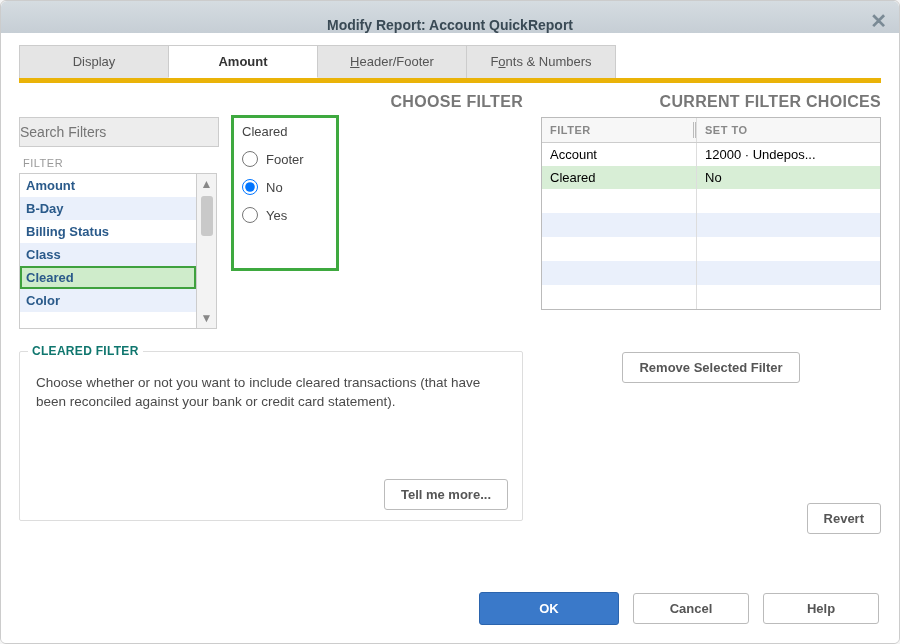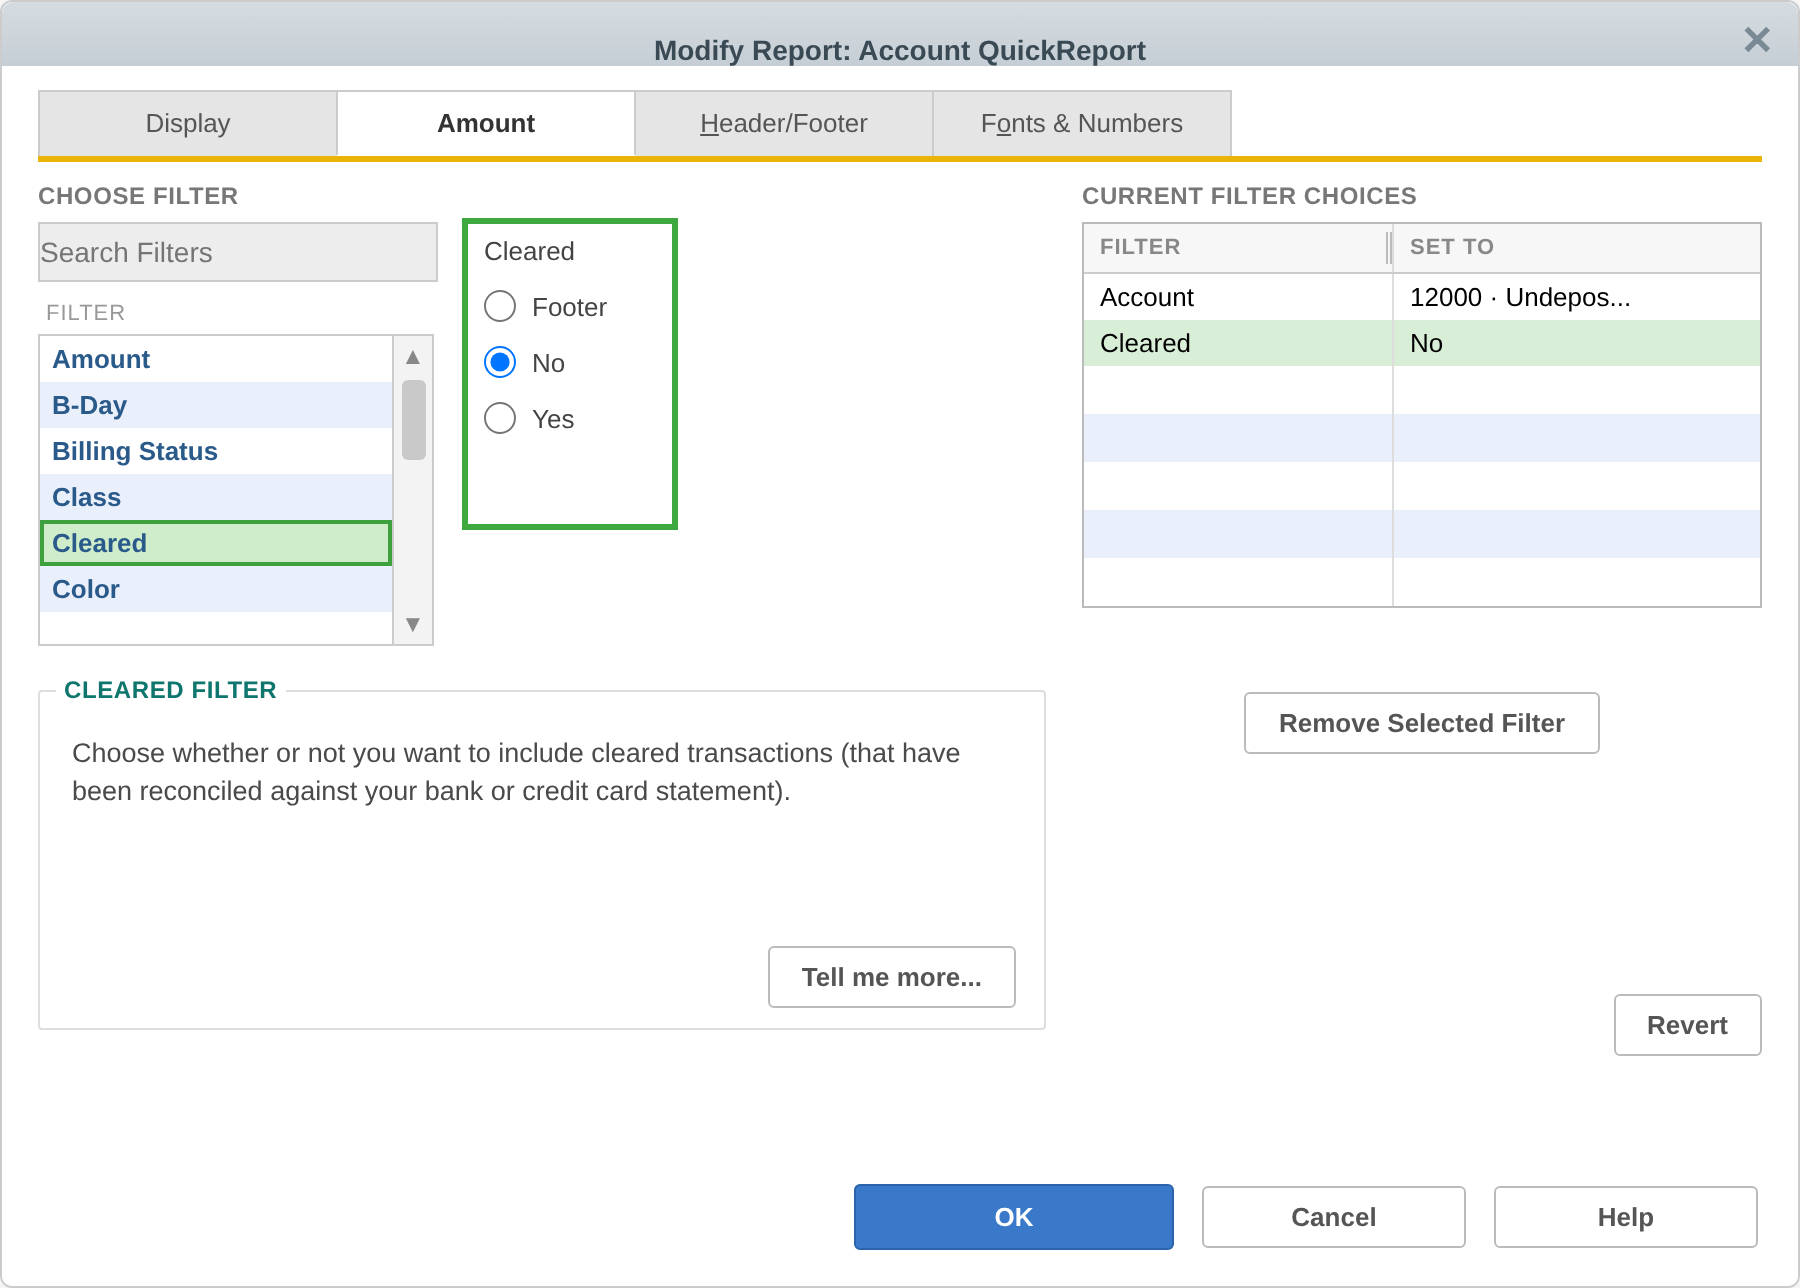--- a/index.html
+++ b/index.html
@@ -1,28 +1,28 @@
 <!DOCTYPE html>
 <html><head>
   <meta charset="utf-8">
   <style>
     * { box-sizing: border-box; margin: 0; padding: 0; }
     body { font-family: Arial, sans-serif; font-size: 13px; background: #f5f5f5; width: 900px; height: 644px; overflow: hidden; border-radius: 6px; border: 1px solid #ccc; }
     .titlebar { background: linear-gradient(to bottom, #d5dce1, #c6ced5); height: 32px; display: flex; align-items: flex-end; justify-content: center; position: relative; border-radius: 6px 6px 0 0; }
     .titlebar-title { color: #3a4a55; font-weight: bold; font-size: 14px; }
     .close-btn { position: absolute; right: 12px; color: #7a8a95; font-size: 20px; font-weight: bold; cursor: pointer; }
     .content { padding: 12px 18px; background: #fff; height: calc(100% - 32px); position: relative; }
-    .tabs { display: flex; border-bottom: 3px solid #eab308; margin-bottom: 0; }
+    .tabs { display: flex; border-bottom: 5px solid #eab308; margin-bottom: 0; }
     .tab { padding: 8px 0; width: 150px; text-align: center; background: #e5e5e5; border: 1px solid #ccc; border-bottom: none; margin-right: -1px; cursor: pointer; color: #555; }
     .tab.active { background: #fff; border-bottom: 1px solid #fff; position: relative; z-index: 2; font-weight: bold; color: #333; }
     .tab .ul { text-decoration: underline; }
     .main-area { display: flex; gap: 18px; margin-top: 10px; }
     .left-col { flex: 1; }
     .right-col { width: 340px; }
-    .section-label { font-size: 12px; color: #777; font-weight: bold; letter-spacing: 0.3px; margin-bottom: 6px; }
+    .section-label { font-size: 16px; color: #777; font-weight: bold; letter-spacing: 0.3px; margin-bottom: 6px; text-align: right; }
     .choose-filter-box { display: flex; gap: 12px; }
     .filter-search-list { width: 200px; }
     .search-input { width: 100%; height: 30px; padding: 4px 0; border: 1px solid #ccc; background: #ededed; color: #888; font-size: 14px; }
     .sublabel { font-size: 11px; color: #999; letter-spacing: 0.5px; margin: 10px 4px 4px; }
     .list-wrap { display: flex; }
     .filter-list { border: 1px solid #ccc; height: 156px; width: 178px; overflow: hidden; }
     .filter-list .item { padding: 4px 6px; color: #2a5a8a; cursor: pointer; font-weight: bold; }
     .filter-list .item.alt { background: #eaf0fb; }
     .filter-list .item.selected { background: #cfeccb; border: 2px solid #3fa13e; padding: 2px 4px; }
     .scrollbar { width: 20px; height: 156px; background: #f3f3f3; border: 1px solid #ccc; border-left: none; display: flex; flex-direction: column; justify-content: space-between; align-items: center; }
@@ -50,22 +50,22 @@
     .choices-row .c2 { flex:1; }
     .choices-row.r0 { background: #fff; }
     .choices-row.r1 { background: #d8eed6; }
     .choices-row.r2 { background: #fff; height:24px; }
     .choices-row.r3 { background: #eaf0fb; height:24px; }
     .btn { background: #fff; border: 1px solid #bbb; border-radius: 3px; padding: 7px 16px; color: #555; font-size: 13px; cursor: pointer; font-weight:bold; }
     .btn-primary { background: #3a79c9; color:#fff; border: 1px solid #2b64ad; padding: 8px 40px; font-weight:bold; }
     .remove-wrap { text-align:center; margin-top: 42px; }
     .revert-wrap { text-align: right; margin-top: 120px; }
     .bottom-bar { position: absolute; bottom: 18px; right: 20px; display:flex; gap: 14px; align-items:center; }
-    .bottom-bar .btn { width: 132px; text-align:center; }
-    .bottom-bar .btn-primary { width: 160px; margin-left: 40px; }
+    .bottom-bar .btn { width: 116px; text-align:center; }
+    .bottom-bar .btn-primary { width: 140px; margin-left: 40px; }
   </style>
 </head>
 <body>
 
 <div class="titlebar">
   <span class="titlebar-title">Modify Report: Account QuickReport</span>
   <span class="close-btn">✕</span>
 </div>
 
 <div class="content">

